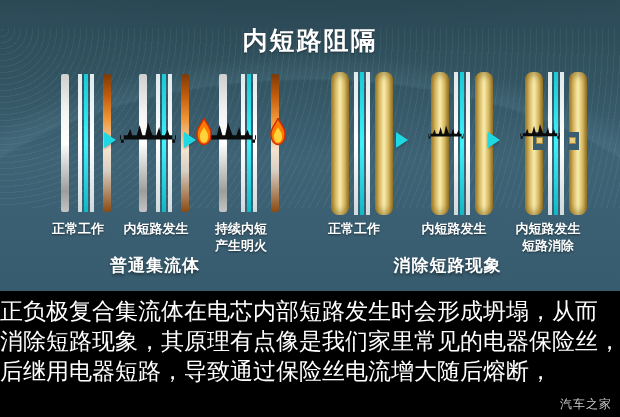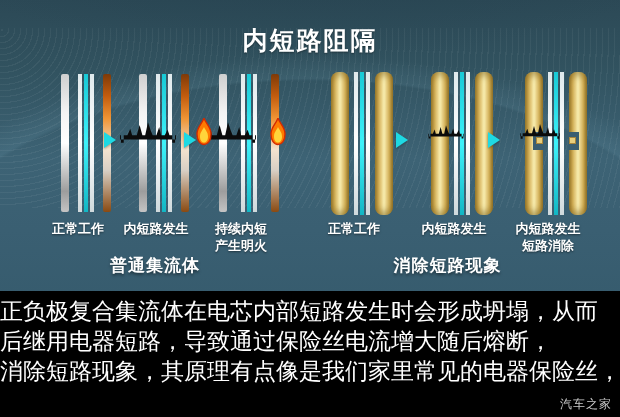--- a/index.html
+++ b/index.html
@@ -212,18 +212,18 @@
       <span>内短路发生</span>
       <span>短路消除</span>
     </div>
   </div>
 
   <div id="biglabel-right" class="biglabel">消除短路现象</div>
 
   <div id="desc-panel">
     <div class="inner">
       <div class="desc-line">正负极复合集流体在电芯内部短路发生时会形成坍塌，从而</div>
+      <div class="desc-line">消除短路现象，其原理有点像是我们家里常见的电器保险丝，</div>
       <div class="desc-line">后继用电器短路，导致通过保险丝电流增大随后熔断，</div>
-      <div class="desc-line">消除短路现象，其原理有点像是我们家里常见的电器保险丝，</div>
     </div>
     <div class="watermark">汽车之家</div>
   </div>
 </div>
 
 </body></html>

